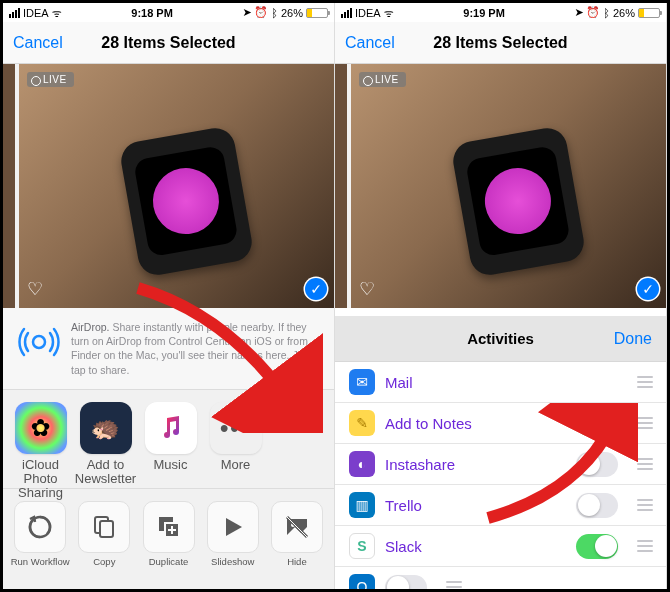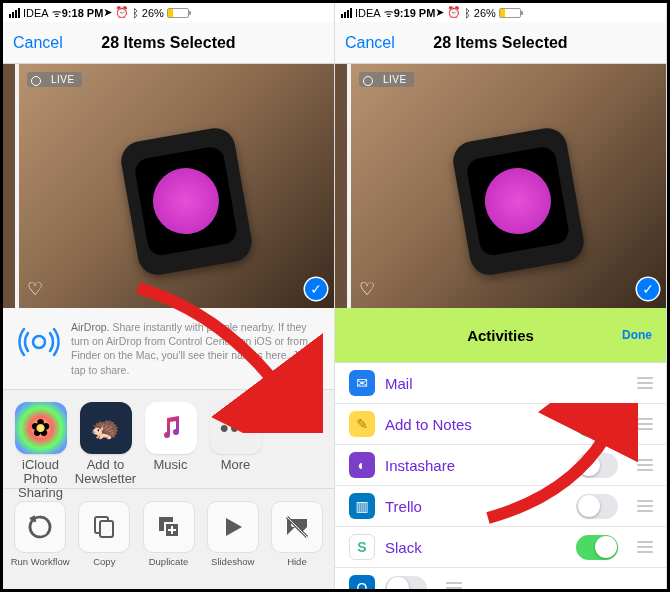--- a/index.html
+++ b/index.html
@@ -23,21 +23,21 @@
     background: #fff;
     position: relative;
     overflow: hidden;
     border-right: 1px solid #ddd;
   }
   
   .status-bar {
     height: 19px;
     display: flex;
     align-items: center;
-    justify-content: flex-start;
+    justify-content: space-between;
     padding: 4px 6px;
     font-size: 11px;
     font-weight: 500;
     color: #000;
   }
   .status-left { display: flex; align-items: center; gap: 3px; }
   .status-right { display: flex; align-items: center; gap: 3px; }
   .signal-bars { display: flex; align-items: flex-end; gap: 1px; }
   .signal-bars span { width: 2px; background:#000; }
   .signal-bars span:nth-child(1){height:4px}
@@ -97,21 +97,21 @@
   }
   .watch-inner {
     width:66px; height:66px; border-radius:50%;
     background: radial-gradient(circle,#e64fd8 0%, #c933c2 70%, #8a2285 100%);
   }
   .live-badge {
     position:absolute; top:8px; left:8px;
     background:rgba(120,120,120,0.75);
     color:#fff;
     font-size:10px;
-    padding:2px 7px 2px 24px;
+    padding:2px 7px 2px 16px;
     border-radius:3px;
     letter-spacing:0.5px;
   }
   .live-badge::before {
     content:""; position:absolute; left:4px; top:4px; width:8px; height:8px;
     border:1.5px solid #fff; border-radius:50%;
   }
   .heart {
     position:absolute; bottom:8px; left:8px;
     color:#fff; font-size:18px;
@@ -172,26 +172,26 @@
   .action-icon{
     width:52px;height:52px;border-radius:10px;
     background:#fafafa;
     border:1px solid #e0e0e0;
     display:flex;align-items:center;justify-content:center;
     color:#5a5a5a;
   }
   .action-label{ font-size:9.5px;color:#555;line-height:1.1;height:22px;}
   
   .activities-header{
-    height:55px;background:#bef264;border-bottom:1px solid #d8d8d8;
+    height:46px;background:#e5e5e5;border-bottom:1px solid #d8d8d8;
     display:flex;align-items:center;justify-content:center;position:relative;
-    font-size:15px;font-weight:600;
+    font-size:15px;font-weight:600;margin-top:8px;
   }
   .activities-header .done{
-    position:absolute;right:14px;color:#007aff;font-weight:700;font-size:12px;
+    position:absolute;right:14px;color:#007aff;font-weight:400;font-size:16px;
   }
   .activity-list{
     background:#fff;
   }
   .activity-row{
     height:41px;display:flex;align-items:center;gap:10px;
     padding:0 12px 0 14px;
     border-bottom:1px solid #e5e5e5;
   }
   .act-icon{

